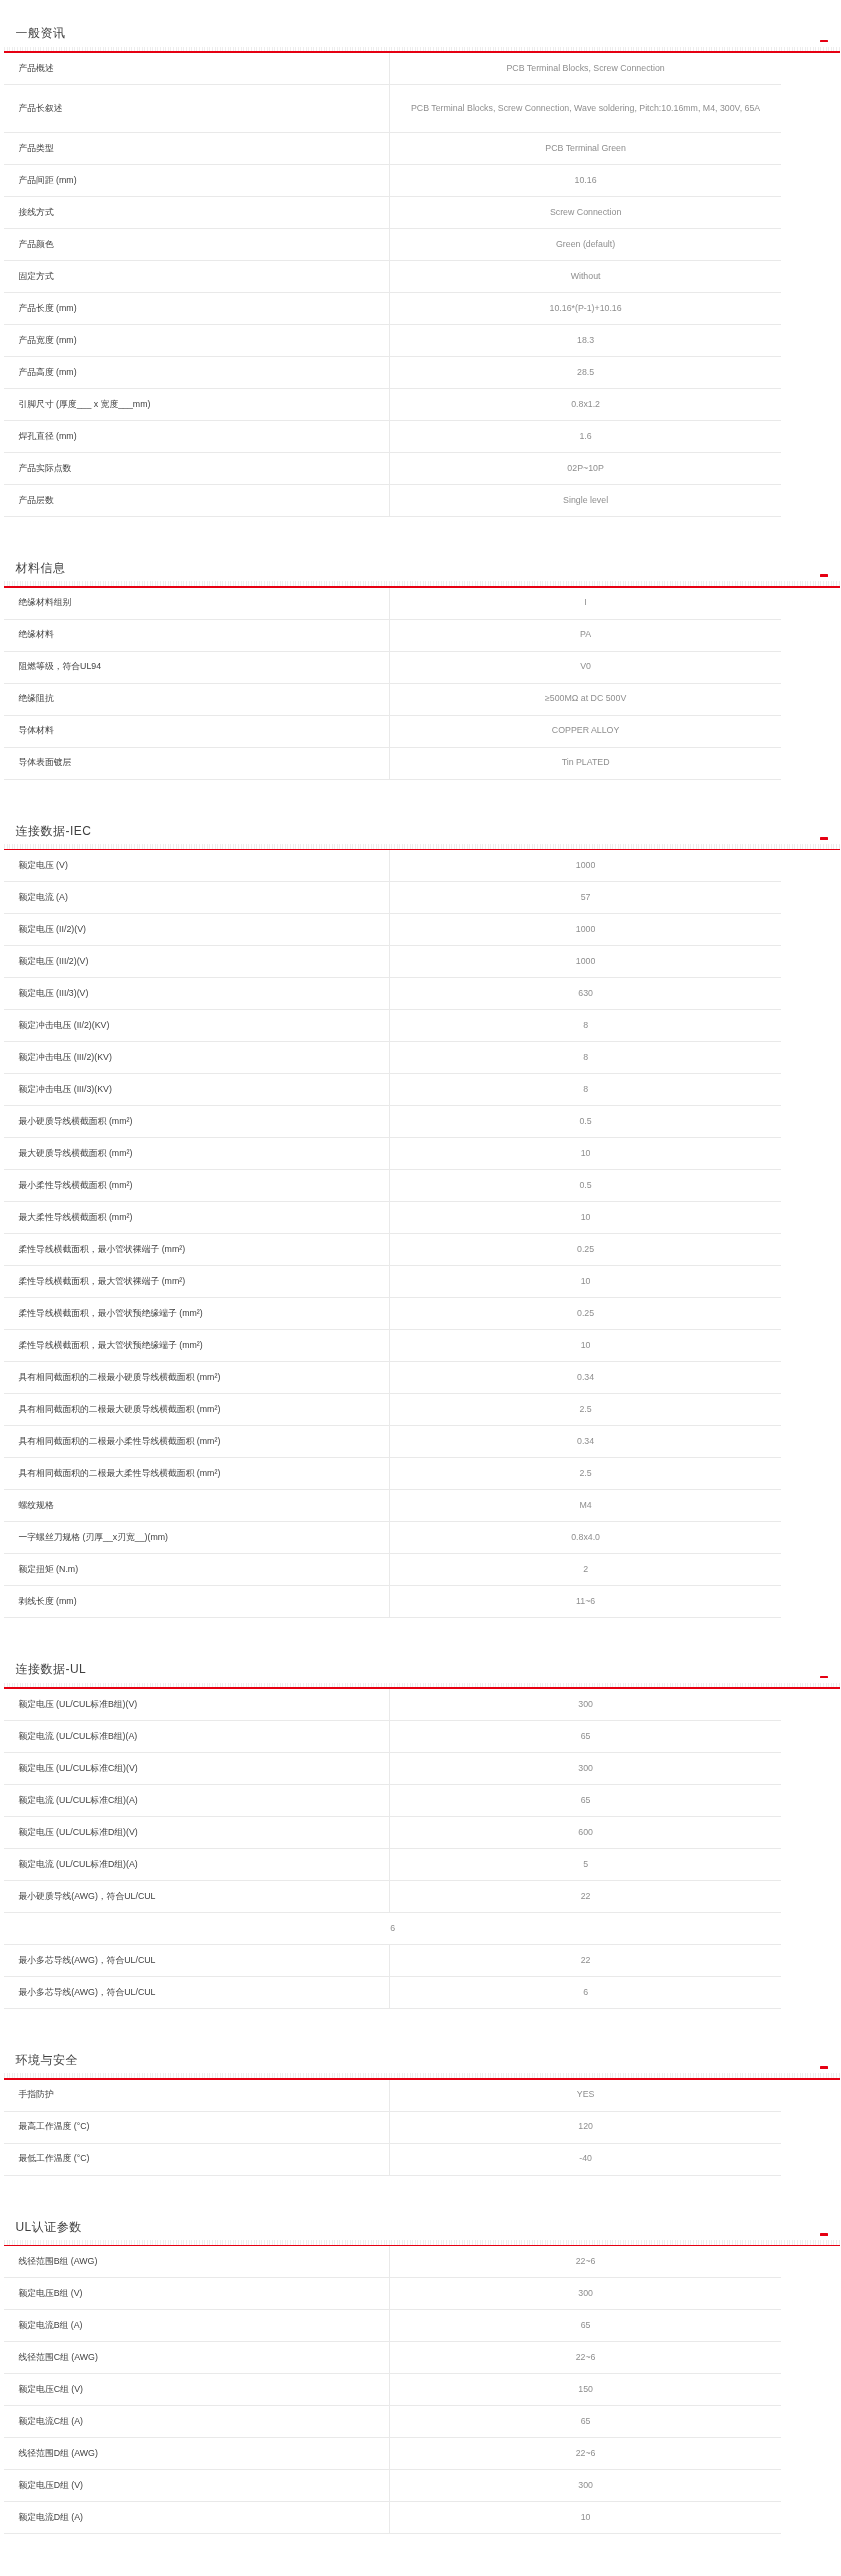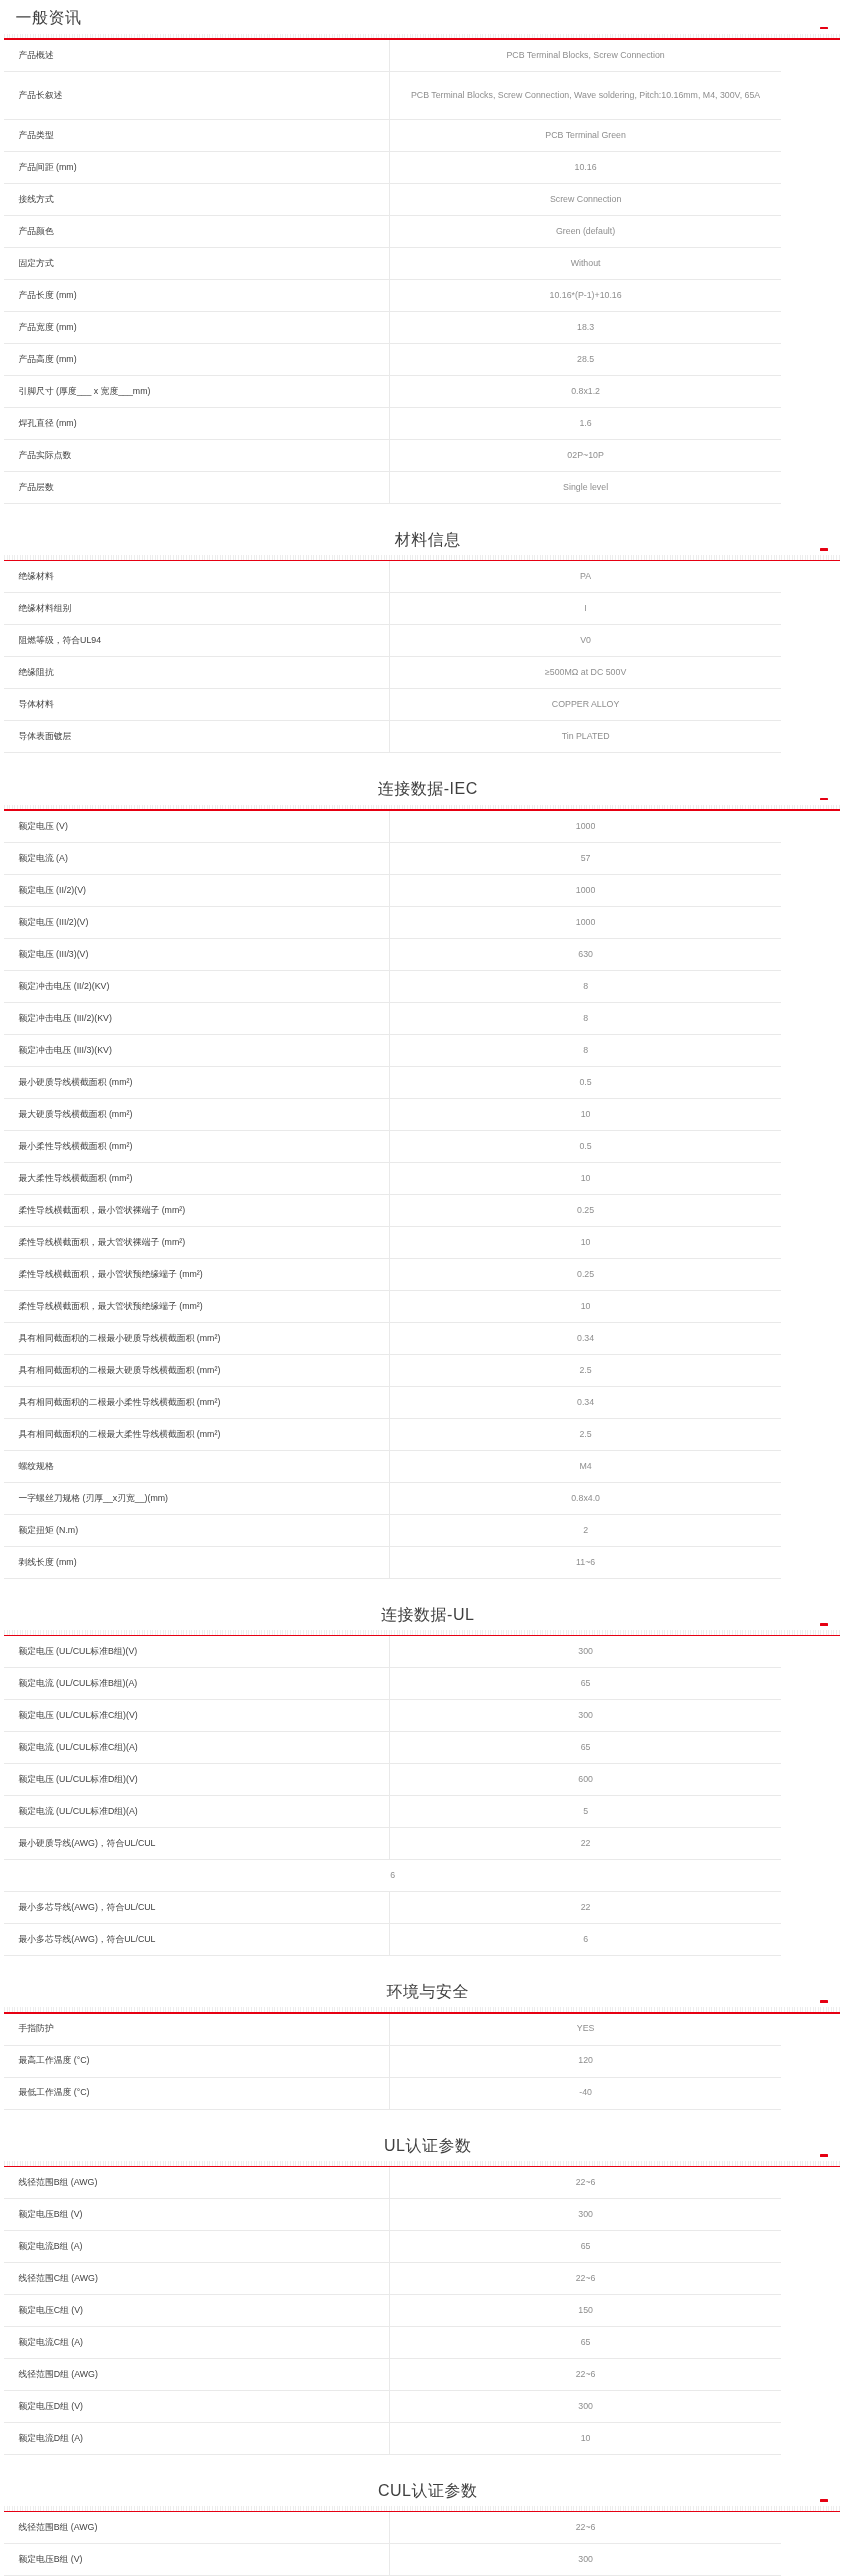--- a/index.html
+++ b/index.html
@@ -7,27 +7,28 @@
   html, body {
     margin: 0; padding: 0;
     background: #ffffff;
     font-family: "Liberation Sans", "DejaVu Sans", sans-serif;
   }
   body { width: 842px; min-height: 2891px; }
   .page { width: 836px; margin-left: 4.1px; padding-top: 8.2px; }
 
   .section { }
   .section-head { position: relative; padding-top: 0; }
-  .section + .section .section-head { padding-top: 26px; text-align: center; }
+  .section + .section .section-head { padding-top: 26px; }
   .section-title {
-    font-size: 16px;
+    font-size: 12px;
     color: #3f3f3f;
     padding-left: 11.3px;
     line-height: 1.2;
     letter-spacing: 0.5px;
+    margin-top: 18px;
   }
   .collapse-btn {
     position: absolute;
     right: 11.3px;
     bottom: 7.7px;
     width: 10.3px;
     height: 8.2px;
     padding: 0;
     border: 0;
     background: transparent;
@@ -200,30 +201,30 @@
     <div class="section-head">
       <div class="section-title">材料信息</div>
       <button class="collapse-btn" type="button">
         <span class="minus-bar"></span>
       </button>
       <div class="stripe-band"></div>
       <div class="red-line"></div>
     </div>
     <div class="spec-table">
   <div class="spec-row">
+    <div class="cell-label">绝缘材料组别</div>
+    <div class="cell-value">
+      <span class="value-inner">I</span>
+    </div>
+  </div>
+
+  <div class="spec-row">
     <div class="cell-label">绝缘材料</div>
     <div class="cell-value">
       <span class="value-inner">PA</span>
-    </div>
-  </div>
-
-  <div class="spec-row">
-    <div class="cell-label">绝缘材料组别</div>
-    <div class="cell-value">
-      <span class="value-inner">I</span>
     </div>
   </div>
 
   <div class="spec-row">
     <div class="cell-label">阻燃等级，符合UL94</div>
     <div class="cell-value">
       <span class="value-inner">V0</span>
     </div>
   </div>
 

